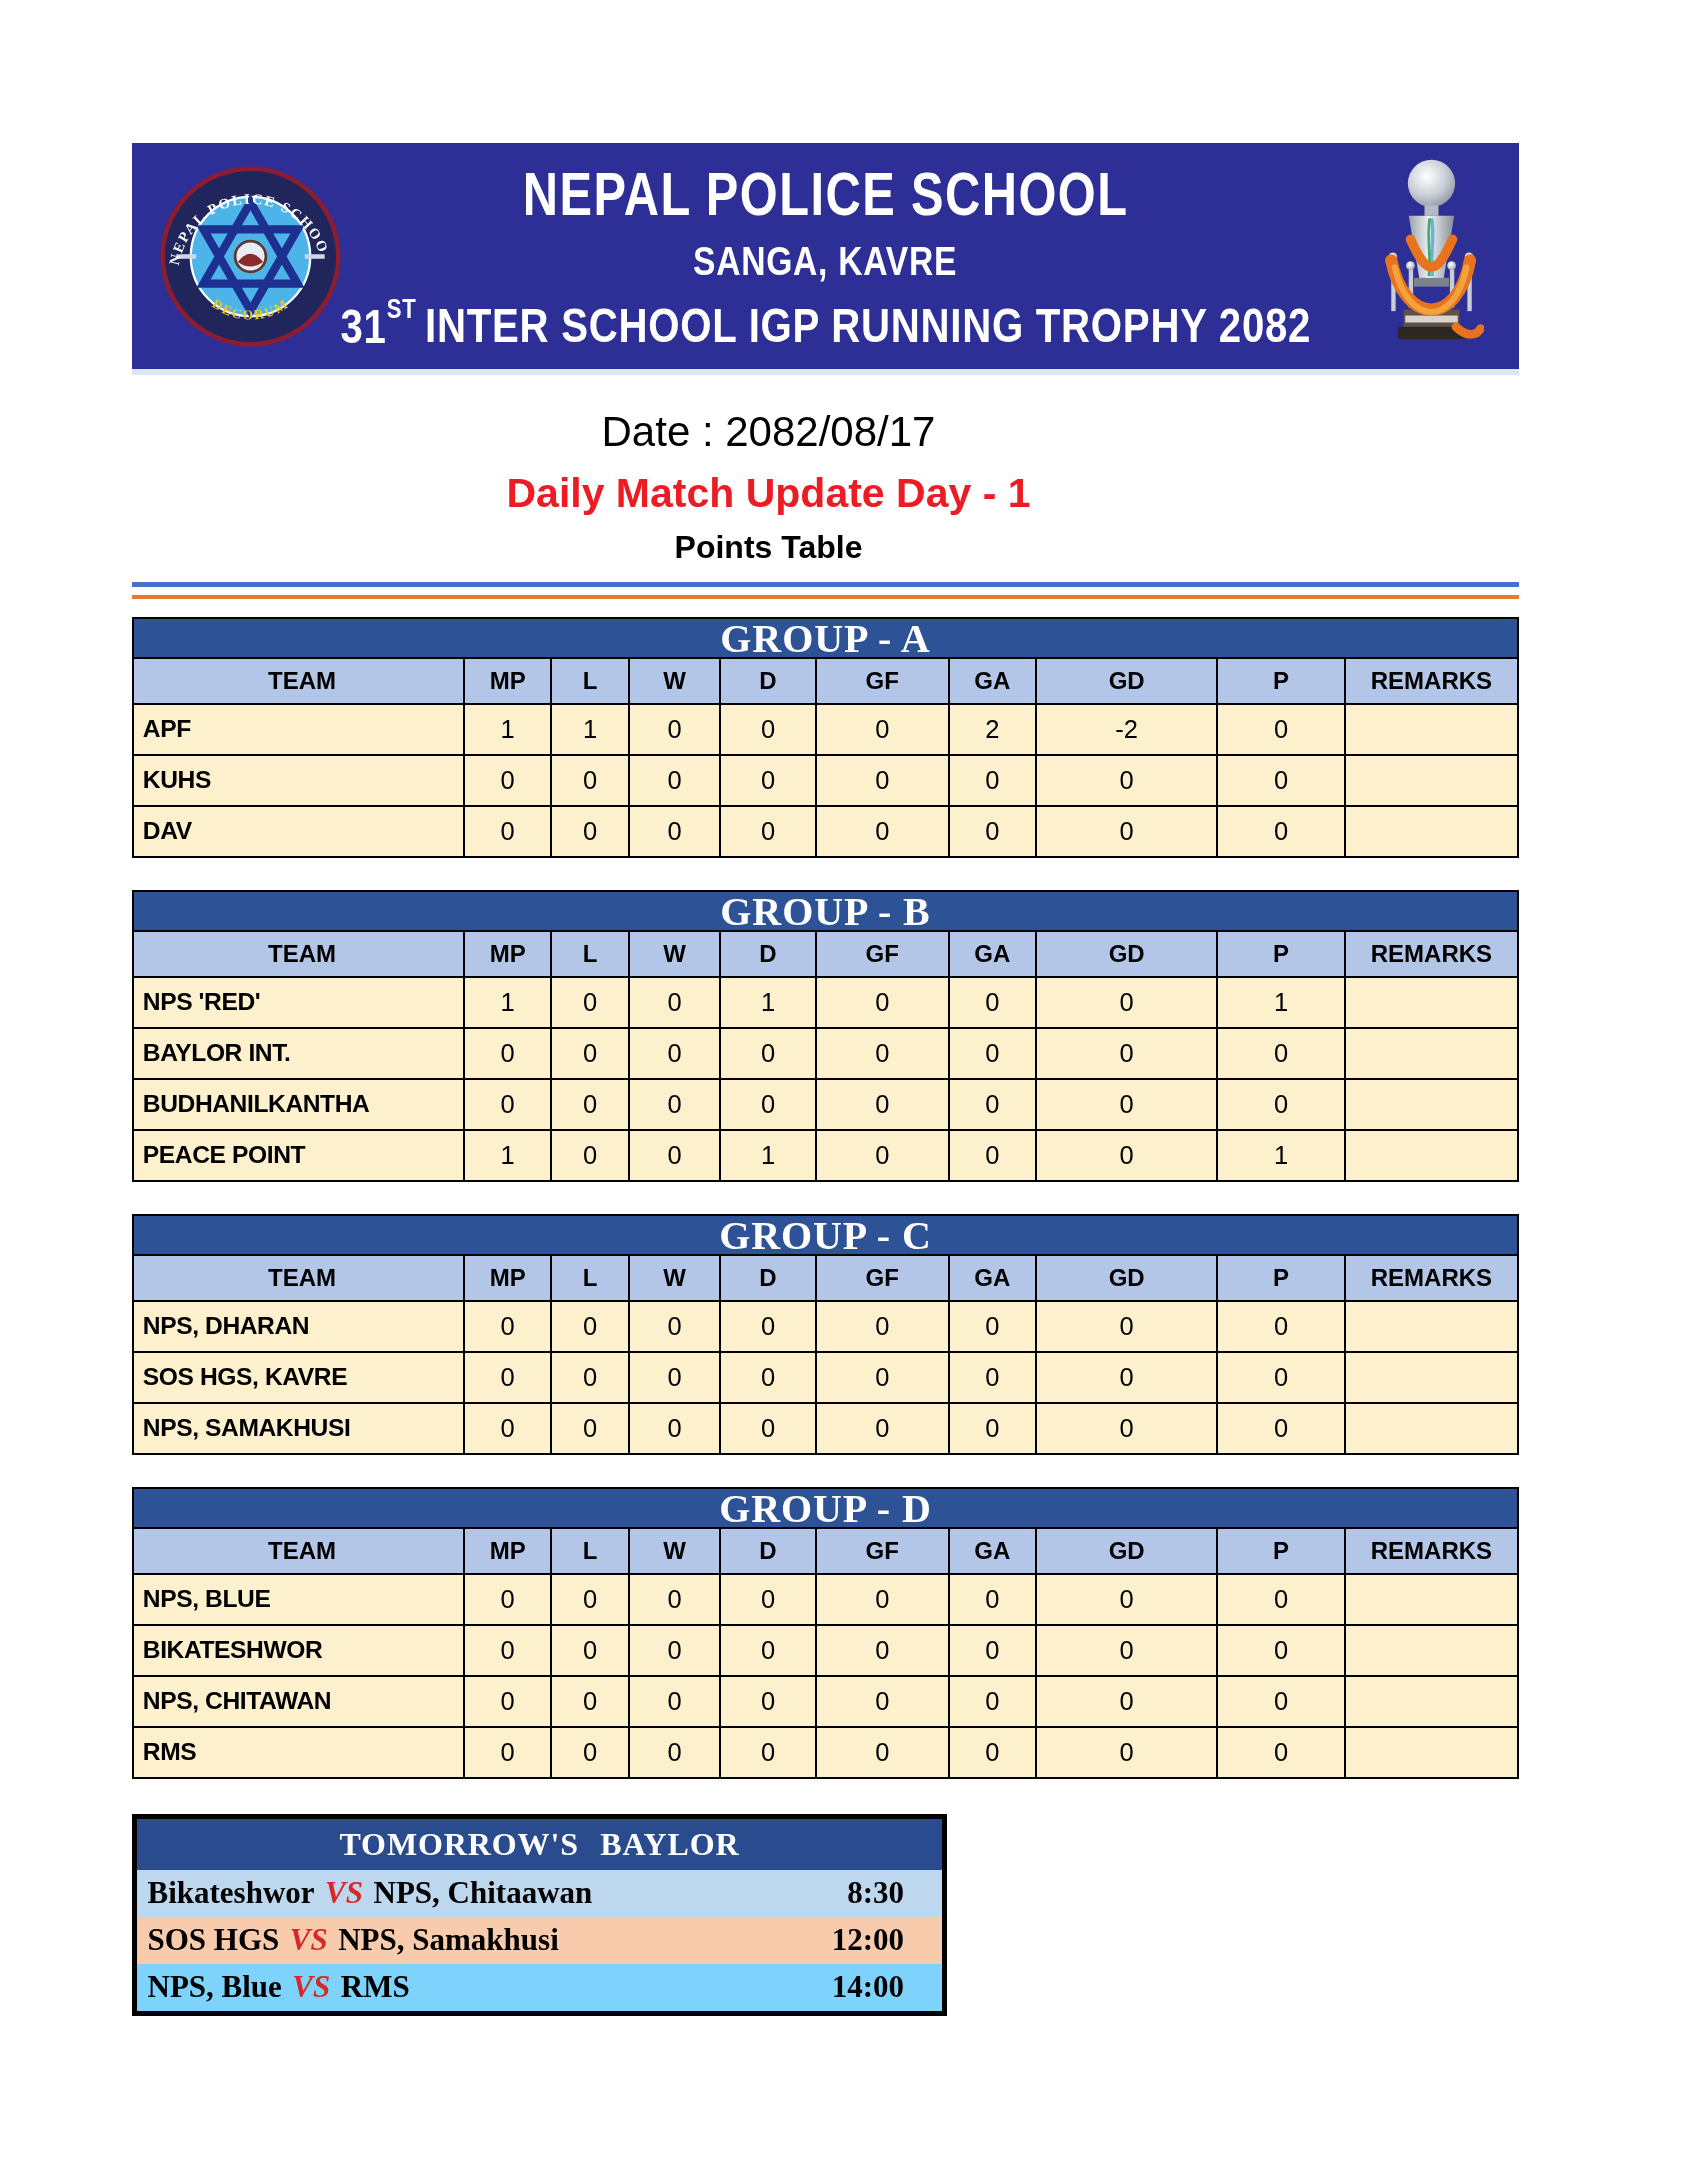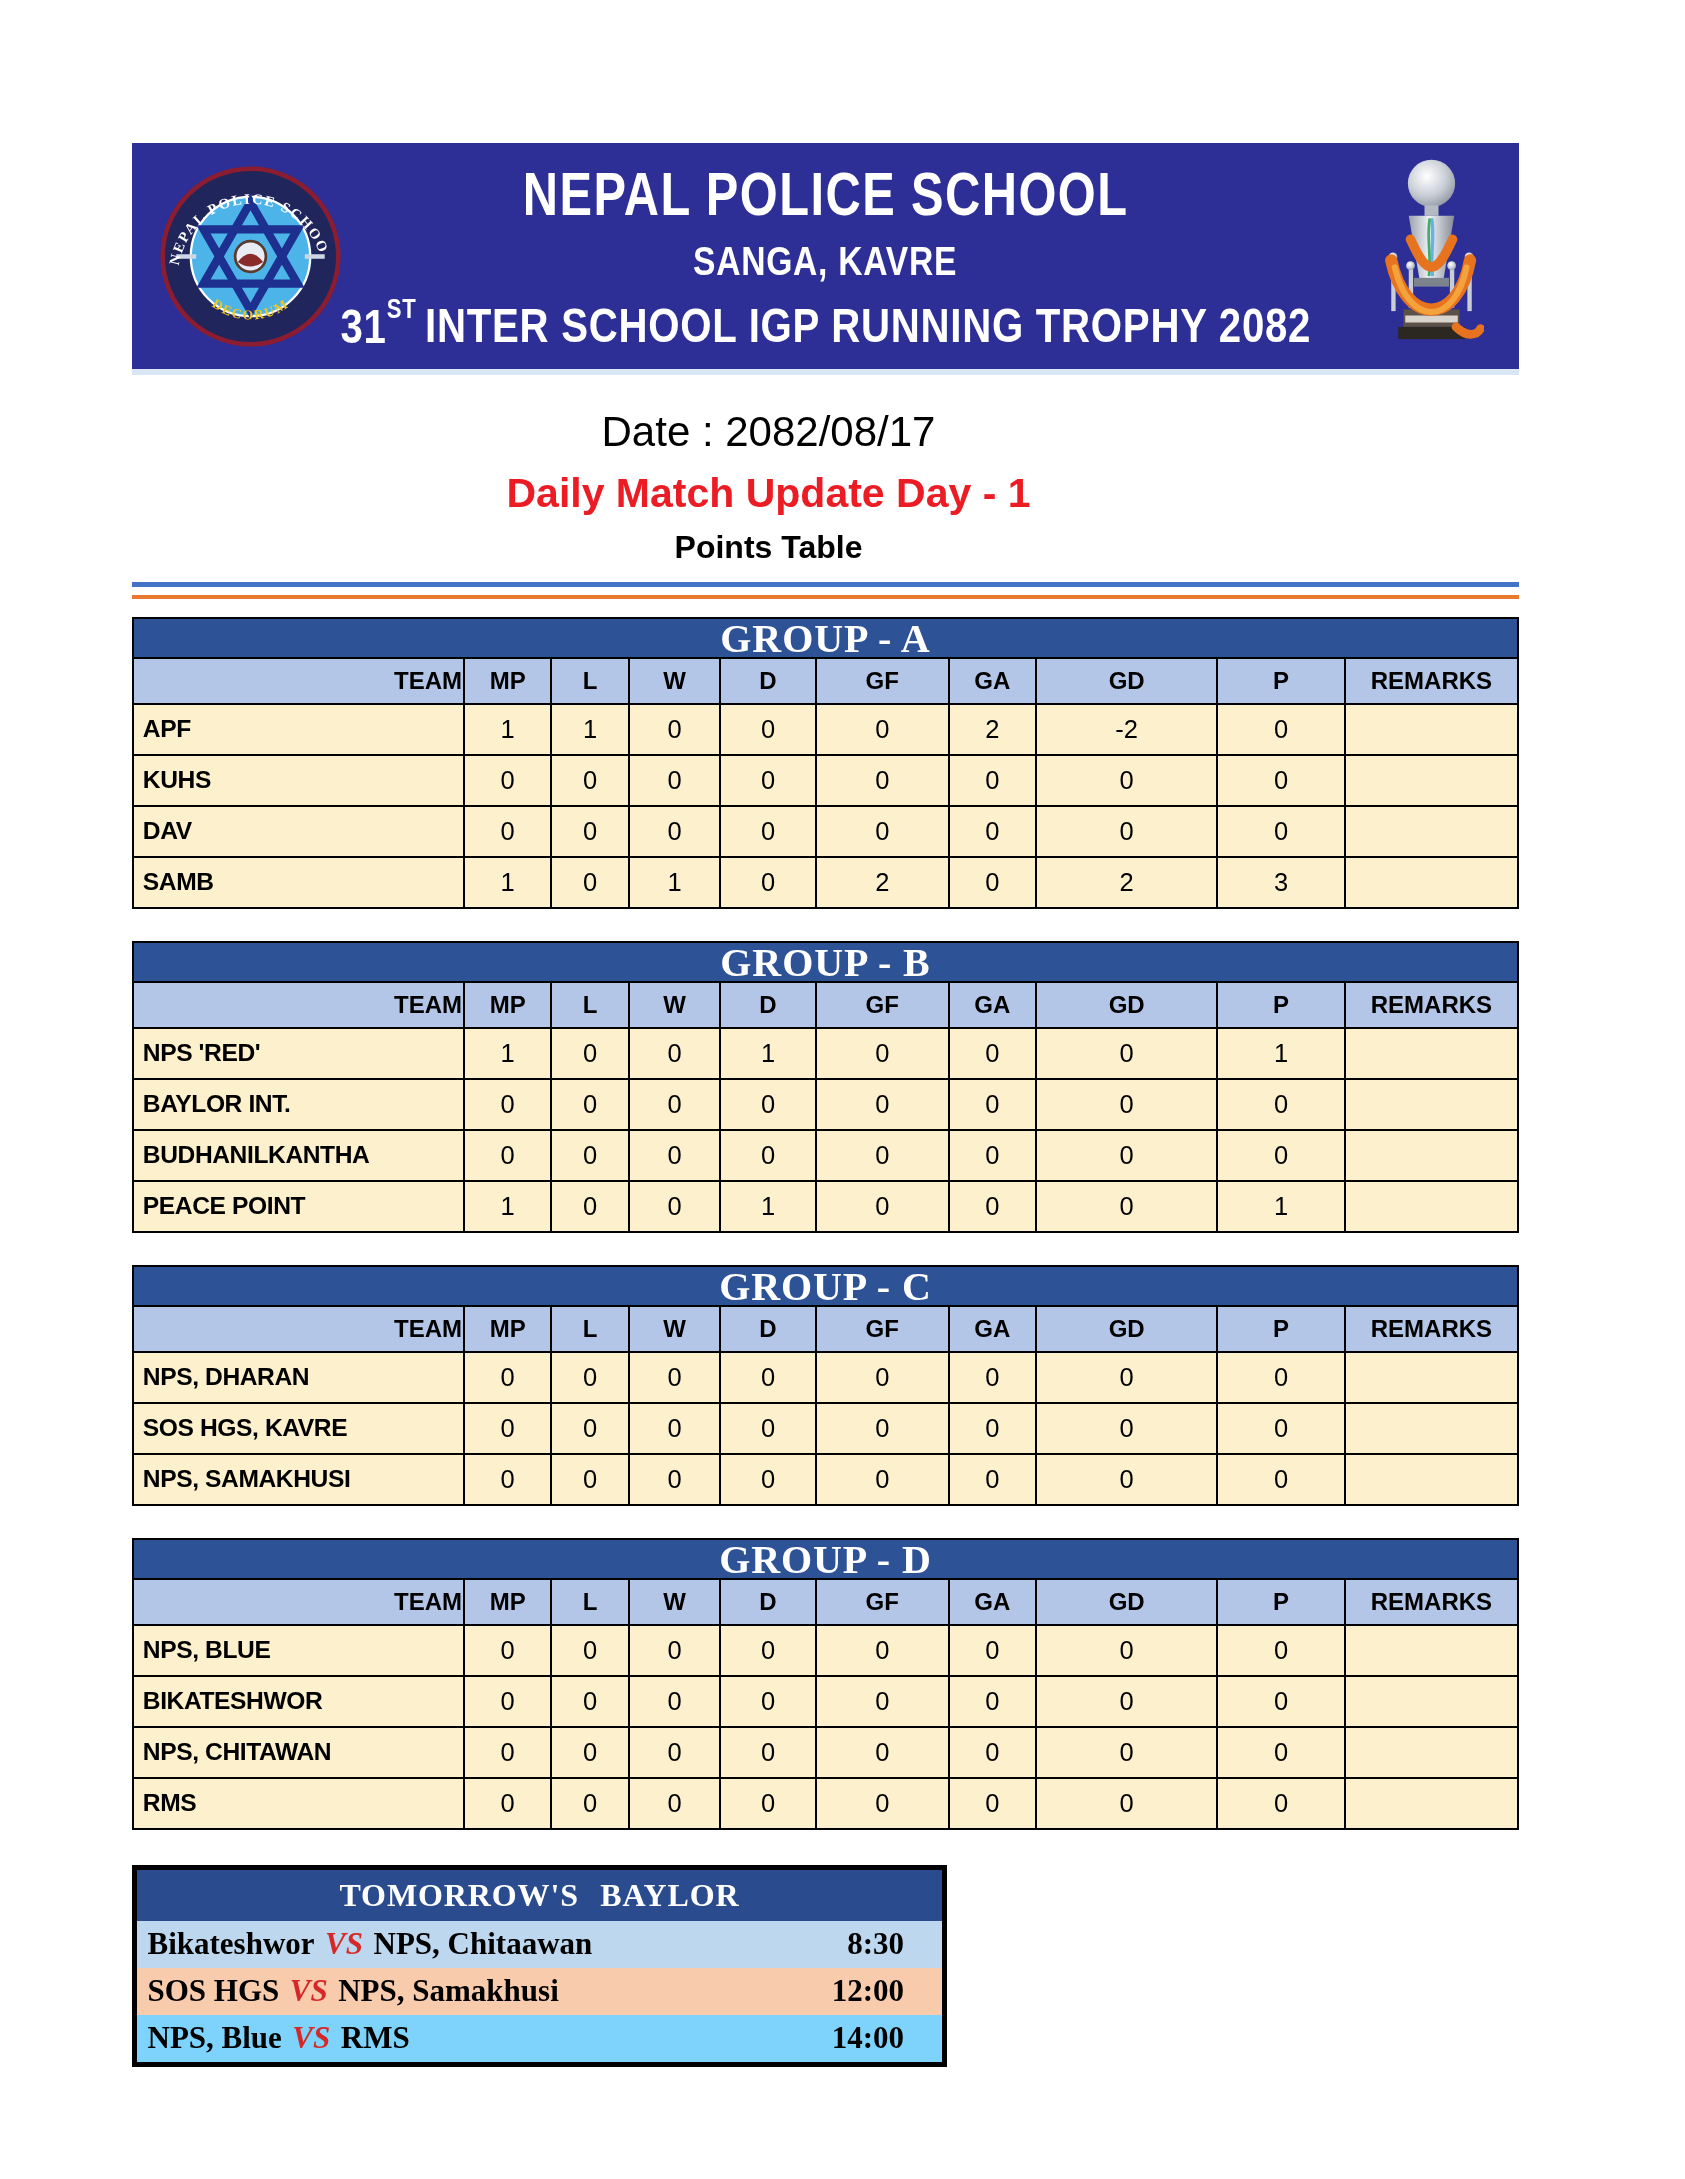--- a/index.html
+++ b/index.html
@@ -35,21 +35,21 @@
   
   .group{width:1387px;margin-left:132px;}
   .group.first{margin-top:17.6px;}
   .group.next{margin-top:32px;}
   .band{box-sizing:border-box;border:2.6px solid #000;border-bottom:none;background:#2e5296;
         color:#fff;height:40px;line-height:39px;text-align:center;
         font-family:"Liberation Serif",serif;font-weight:bold;font-size:40px;letter-spacing:0.9px;}
   table.points{width:100%;border-collapse:collapse;table-layout:fixed;}
   table.points th,table.points td{border:2.6px solid #000;overflow:hidden;white-space:nowrap;}
   table.points thead th{background:#b3c6e7;height:42px;font-size:24px;text-align:center;}
-  table.points thead th.team-h{text-align:right;padding-left:8px;}
+  table.points thead th.team-h{text-align:center;padding-left:8px;}
   table.points tbody td{background:#fdf0cd;height:47px;font-size:25.5px;text-align:center;font-weight:normal;}
   table.points td.team{text-align:left;padding-left:8.8px;font-weight:bold;font-size:24.6px;letter-spacing:-0.4px;}
 
   
   .tomorrow{width:815px;margin:35px 0 0 132px;border:5.3px solid #000;box-sizing:border-box;}
   .tomorrow-header{background:#2a4c8f;color:#fff;height:51px;line-height:51px;text-align:center;
                    font-family:"Liberation Serif",serif;font-weight:bold;font-size:32px;
                    letter-spacing:0.9px;word-spacing:12.3px;}
   .match-row{display:flex;align-items:center;height:47px;
              font-family:"Liberation Serif",serif;font-weight:bold;font-size:31px;gap:48px;}
@@ -194,32 +194,20 @@
             <td class="val">0</td>
             <td class="val">0</td>
             <td class="val">0</td>
             <td class="val">0</td>
             <td class="val">0</td>
             <td class="val">0</td>
             <td class="val">0</td>
             <td class="val">0</td>
             <td class="rem"></td>
           </tr>
-          <tr>
-            <td class="team">SAMB</td>
-            <td class="val">1</td>
-            <td class="val">0</td>
-            <td class="val">1</td>
-            <td class="val">0</td>
-            <td class="val">2</td>
-            <td class="val">0</td>
-            <td class="val">2</td>
-            <td class="val">3</td>
-            <td class="rem"></td>
-          </tr>
         </tbody>
     </table>
   </section>
 
   <section class="group next">
     <div class="band">GROUP - B</div>
     <table class="points">
       <colgroup>
         <col style="width:23.9%">
           <col style="width:6.3%">

